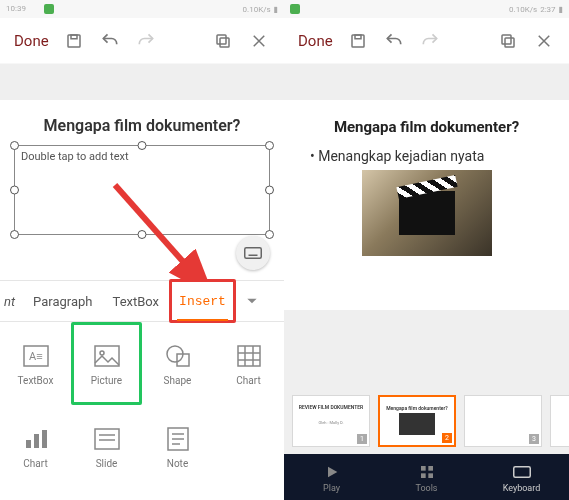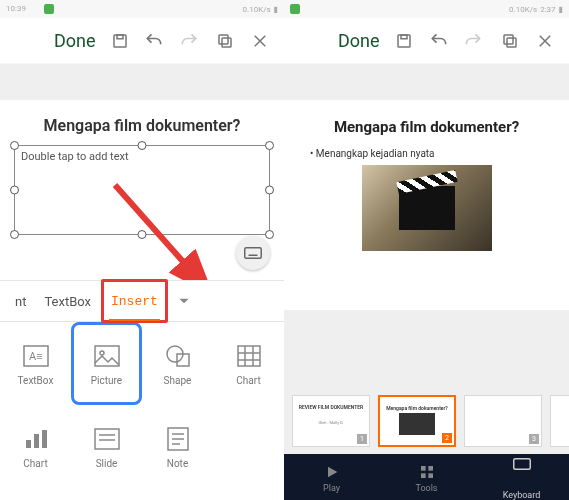--- a/index.html
+++ b/index.html
@@ -6,64 +6,64 @@
   body { width: 569px; height: 500px; font-family: -apple-system, Roboto, sans-serif; background: #000; display: flex; overflow: hidden; }
   .phone { background: #fff; display: flex; flex-direction: column; position: relative; }
   .phone.left { width: 284px; }
   .phone.right { width: 285px; }
   .divider { width: 0px; background: #000; }
   .statusbar { height: 18px; background: #f7f7f7; font-size: 8px; color: #aaa; display:flex; align-items:center; justify-content:space-between; padding: 0 6px;}
   .st-left { display:flex; gap:18px; }
   .st-right { display:flex; gap:3px; align-items:center;}
   .sq { width:10px; height:10px; background:#4caf50; border-radius:2px; display:inline-block;}
   .toolbar { height: 46px; display: flex; align-items: center; padding: 0 8px; gap: 2px; border-bottom: 1px solid rgba(0,0,0,0.03); }
-  .toolbar .done { font-size: 18px; color: #14532d; padding: 6px 6px; margin-left: 40px; }
+  .toolbar .done { font-size: 15px; color: #7f1d1d; padding: 6px 6px; }
   .toolbar .ico { width: 34px; height: 34px; display:flex; align-items:center; justify-content:center; color:#777; }
   .toolbar .ico.disabled { color:#ccc; }
   .toolbar .spacer { flex:1; }
   .gray-band { height: 36px; background: #efefef; }
   .slide-area { background:#fff; flex:1; position:relative; }
   .slide1 { padding: 10px 10px; }
   .title1 { text-align:center; font-weight:600; font-size:16px; color:#333; padding: 6px 0 4px;}
   .textbox { position:relative; border:1px solid #888; margin: 6px 4px; height: 90px; font-size:11px; color:#555; padding:4px 6px; }
   .handle { position:absolute; width:9px; height:9px; background:#fff; border:1px solid #555; border-radius:50%;}
   .h-tl{top:-5px;left:-5px}.h-tr{top:-5px;right:-5px}.h-bl{bottom:-5px;left:-5px}.h-br{bottom:-5px;right:-5px}
   .h-ml{top:50%;left:-5px;transform:translateY(-50%)}.h-mr{top:50%;right:-5px;transform:translateY(-50%)}
   .h-tc{top:-5px;left:50%;transform:translateX(-50%)}.h-bc{bottom:-5px;left:50%;transform:translateX(-50%)}
   .fab { position:absolute; right:14px; bottom:10px; width:34px; height:34px; border-radius:50%; background:#f0f0f0; box-shadow:0 1px 3px rgba(0,0,0,0.25); display:flex; align-items:center; justify-content:center;}
   .tabs { display:flex; align-items:center; border-top:1px solid #e5e5e5; border-bottom:1px solid #e5e5e5; background:#fff; height:42px;}
   .tab { padding: 0 10px; font-size:13px; color:#555; position:relative; height:100%; display:flex; align-items:center;}
   .tab.active { color:#ff6a00; }
   .tab.active::after{ content:""; position:absolute; left:8px; right:8px; bottom:0; height:2px; background:#ff6a00;}
-  .tab.cut { padding-left:15px; padding-right:8px;}
+  .tab.cut { padding-left:4px; padding-right:8px;font-style:italic;}
   .tab-arrow{ width:32px; display:flex; align-items:center; justify-content:center; color:#888;}
   .toolgrid { display:grid; grid-template-columns:repeat(4,1fr); grid-template-rows:repeat(2,1fr); height:166px; background:#fff;}
   .tool { display:flex; flex-direction:column; align-items:center; justify-content:center; gap:4px; }
   .tool .tico { width:30px; height:30px; display:flex; align-items:center; justify-content:center; color:#777;}
   .tool .tlabel { font-size:10px; color:#777; }
-  .hl-red { border:3px solid #3b82f6; border-radius:8px; }
+  .hl-red { border:3px solid #22c55e; border-radius:2px; }
   .hl-tab { position:absolute; top:-2px; bottom:-2px; left:0; right:0; border:3px solid #e53935; border-radius:2px; pointer-events:none;}
   .arrow-annot { position:absolute; pointer-events:none; }
   
   .slide2 { background:#fff; margin: 0; padding: 18px 22px; height: 210px;}
   .title2 { text-align:center; font-weight:700; font-size:15px; color:#222; padding: 0 0 12px;}
-  .bullet { font-size:10px; color:#333; padding-left:4px;}
+  .bullet { font-size:14px; color:#333; padding-left:4px;}
   .slideimg { width:130px; height:86px; margin: 6px auto 0; background:#2a2a2a; position:relative; display:flex; align-items:center; justify-content:center;}
   .clapper { width:56px; height:44px; background:#111; position:relative;}
   .clapper::before{content:"";position:absolute;top:-10px;left:-2px;width:60px;height:12px;background:repeating-linear-gradient(45deg,#111 0 5px,#fff 5px 10px);transform:rotate(-12deg);}
   .filmstrip { height: 66px; background:#efefef; display:flex; align-items:center; gap:8px; padding: 6px 8px; overflow:hidden; }
   .thumb { width:78px; height:52px; background:#fff; border:1px solid #d8d8d8; position:relative; flex:0 0 auto;}
   .thumb.active { border:2px solid #ff6a00; }
   .thumb .num { position:absolute; right:2px; bottom:2px; width:10px; height:10px; background:#aaa; color:#fff; font-size:7px; display:flex; align-items:center; justify-content:center;}
   .thumb.active .num{ background:#ff6a00;}
   .thumb .mini-title{ font-size:5px; text-align:center; color:#333; padding-top:8px; font-weight:600;}
   .thumb .mini-img{ width:36px; height:22px; background:#333; margin:2px auto 0;}
   .bottomnav { height:46px; display:flex; background:#0f172a;}
   .bnav { flex:1; display:flex; flex-direction:column; align-items:center; justify-content:center; gap:1px; color:#888;}
-  .bnav.disabled { color:#ccc;justify-content:space-between;}
+  .bnav.disabled { color:#ccc;}
   .bnav .blabel{ font-size:9px;}
   .bnav .bico{ width:20px; height:20px; display:flex; align-items:center; justify-content:center;}
   .slide-wrapper-right{ flex:1; background:#efefef; padding:0; display:flex; flex-direction:column;}
   .slide-canvas-right{ margin:0; background:#fff;}
   svg { display:block; }
 </style>
 </head>
 <body>
 
 <div class="phone left">
@@ -145,20 +145,21 @@
           <marker id="ah" markerWidth="10" markerHeight="10" refX="7" refY="3" orient="auto">
             <path d="M0,0 L8,3 L0,6 Z" fill="#e53935"></path>
           </marker>
         </defs>
       <line x1="15" y1="15" x2="110" y2="122" stroke="#e53935" stroke-width="6" marker-end="url(#ah)"></line>
     </svg>
   </div>
 
   <div class="tabs" style="position:relative;">
     <div class="tab cut">nt</div>
+    <div class="tab">Paragraph</div>
     <div class="tab">TextBox</div>
     <div class="tab active" style="position:relative;font-family:Liberation Mono, monospace;">
       <span>Insert</span>
       <div class="hl-tab"></div>
     </div>
     <div class="tab-arrow">
         <svg width="14" height="14" viewBox="0 0 24 24" fill="#888">
           <path d="M4 8l8 8 8-8z"></path>
         </svg>
       </div>

